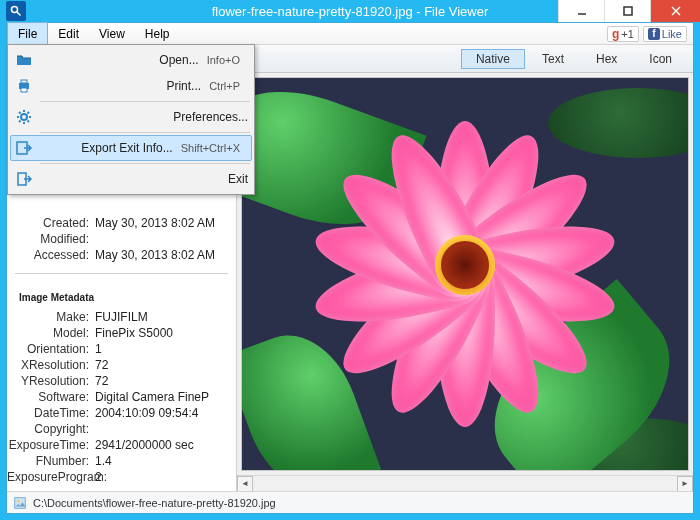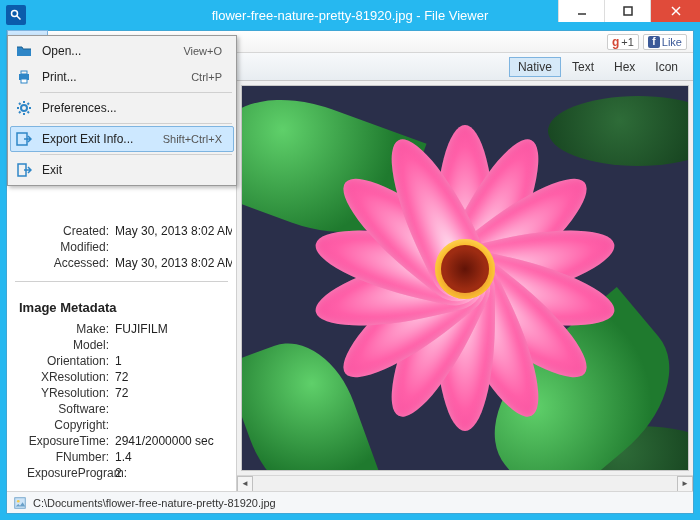--- a/index.html
+++ b/index.html
@@ -20,37 +20,37 @@
 
 .menubar { height: 22px; display: flex; align-items: stretch; border-bottom: 1px solid #d6d6d6; background: linear-gradient(#fefefe,#f4f4f4); font-size: 12px; position: relative; }
 .menuitem { padding: 0 10px; display: flex; align-items: center; cursor: default; }
 .menuitem.open { background: #cde8ff; border: 1px solid #7eb4e0; border-bottom: none; margin-top: -1px; }
 .menu-social { margin-left: auto; display: flex; align-items: center; gap: 4px; padding-right: 6px; }
 .gp1 { font-size: 11px; color: #444; display: flex; align-items: center; gap: 2px; border: 1px solid #ccc; padding: 0 4px; height: 16px; background: #fff; border-radius: 2px;}
 .gp1 .g { color: #d34836; font-weight: bold; font-size: 12px; }
 .fb { font-size: 11px; color: #3b5998; display: flex; align-items: center; gap: 2px; border: 1px solid #ccc; padding: 0 4px; height: 16px; background: #fff; border-radius: 2px;}
 .fb .f { background: #3b5998; color: #fff; font-weight: bold; width: 12px; height: 12px; display: inline-flex; align-items: center; justify-content: center; font-size: 10px; border-radius: 2px;}
 
-.dropdown { position: absolute; top: 4px; left: -1px; width: 230px; background: #f2f2f2; border: 1px solid #9a9a9a; box-shadow: 2px 2px 4px rgba(0,0,0,0.25); z-index: 100; padding: 2px; }
+.dropdown { position: absolute; top: 21px; left: -1px; width: 248px; background: #f2f2f2; border: 1px solid #9a9a9a; box-shadow: 2px 2px 4px rgba(0,0,0,0.25); z-index: 100; padding: 2px; text-align: right; }
 .dd-row { display: flex; align-items: center; height: 26px; padding: 0 4px; gap: 8px; font-size: 12px; cursor: default; }
 .dd-row.highlight { background: #cde8ff; border: 1px solid #7eb4e0; border-radius: 2px; padding:0 3px; }
 .dd-icon { width: 20px; height: 20px; display: flex; align-items: center; justify-content: center; color: #1b6db5; }
 .dd-label { flex: 1; color: #222; }
 .dd-short { color: #555; font-size: 11px; padding-right: 8px; }
 .dd-sep { height: 1px; background: #d0d0d0; margin: 2px 2px 2px 30px; }
 
 .toolbar { height: 28px; background: linear-gradient(#f7f9fb,#e8edf1); border-bottom: 1px solid #c8c8c8; display: flex; justify-content: flex-end; align-items: center; padding-right: 6px; gap: 2px; font-size: 12px; }
-.tbtn { padding: 2px 8px; border: 1px solid transparent; color: #333; cursor: default; }
+.tbtn { padding: 2px 14px; border: 1px solid transparent; color: #333; cursor: default; }
 .tbtn.active { background: #d6e9f8; border: 1px solid #7eb4e0; }
 
 .body { flex: 1; display: flex; overflow: hidden; background: #fff; }
 .sidebar { width: 230px; border-right: 1px solid #d0d0d0; overflow: hidden; font-size: 12px; background: #fff; }
 .sidecontent { padding: 2px 0 6px 0; }
-.section-title { font-weight: bold; font-size: 13px; padding: 8px 0 6px 12px; color: #222; }
-.kv { display: flex; padding: 1px 4px 1px 0; margin-left: 20px; }
+.section-title { font-weight: bold; font-size: 10px; padding: 8px 0 6px 12px; color: #222; }
+.kv { display: flex; padding: 1px 4px 1px 0; }
 .kv .k { width: 88px; text-align: right; color: #333; padding-right: 6px; white-space: nowrap; }
 .kv .v { flex: 1; color: #222; white-space: nowrap; overflow: hidden; }
 
 .viewer { flex: 1; display: flex; flex-direction: column; background: #f0f0f0; }
 .canvas { flex: 1; background: #2a2f4a; position: relative; overflow: hidden; margin: 4px; border: 1px solid #c8c8c8; }
 .hscroll { height: 16px; background: #f0f0f0; border-top: 1px solid #d6d6d6; display: flex; align-items: center; }
 .sc-btn { width: 16px; height: 16px; background: #f4f4f4; border: 1px solid #c0c0c0; display: flex; align-items: center; justify-content: center; font-size: 8px; color: #555;}
 .sc-track { flex: 1; height: 16px; }
 
 .statusbar { height: 22px; background: #f5f7f9; border-top: 1px solid #d6d6d6; display: flex; align-items: center; font-size: 11px; color: #333; padding: 0 6px; gap: 6px; }
@@ -110,21 +110,21 @@
 
         <div class="dropdown">
           <div class="dd-row">
             <span class="dd-icon">
                 <svg viewBox="0 0 16 16" width="16" height="16">
                   <path d="M1 4h5l1 2h8v7H1z" fill="#2f86c7"></path>
                   <path d="M1 4h5l1 2h8" stroke="#1b5f8f" fill="none"></path>
                 </svg>
               </span>
             <span class="dd-label">Open...</span>
-            <span class="dd-short">View+O</span>
+            <span class="dd-short">Info+O</span>
           </div>
           <div class="dd-row">
             <span class="dd-icon">
                 <svg viewBox="0 0 16 16" width="16" height="16">
                   <rect x="3" y="5" width="10" height="6" fill="#2f86c7"></rect>
                   <rect x="5" y="2" width="6" height="3" fill="none" stroke="#2f86c7"></rect>
                   <rect x="5" y="10" width="6" height="4" fill="#fff" stroke="#2f86c7"></rect>
                 </svg>
               </span>
             <span class="dd-label">Print...</span>
@@ -217,35 +217,41 @@
               <div class="v">May 30, 2013 8:02 AM</div>
             </div>
           <div style="height:1px;background:#d0d0d0;margin:10px 8px"></div>
           <div class="section-title">Image Metadata</div>
           <div class="kv">
               <div class="k">Make:</div>
               <div class="v">FUJIFILM</div>
             </div>
           <div class="kv">
               <div class="k">Model:</div>
+              <div class="v">FinePix S5000</div>
             </div>
           <div class="kv">
               <div class="k">Orientation:</div>
               <div class="v">1</div>
             </div>
           <div class="kv">
               <div class="k">XResolution:</div>
               <div class="v">72</div>
             </div>
           <div class="kv">
               <div class="k">YResolution:</div>
               <div class="v">72</div>
             </div>
           <div class="kv">
               <div class="k">Software:</div>
+              <div class="v">Digital Camera FineP</div>
+            </div>
+          <div class="kv">
+              <div class="k">DateTime:</div>
+              <div class="v">2004:10:09 09:54:4</div>
             </div>
           <div class="kv">
               <div class="k">Copyright:</div>
               <div class="v"></div>
             </div>
           <div class="kv">
               <div class="k">ExposureTime:</div>
               <div class="v">2941/2000000 sec</div>
             </div>
           <div class="kv">

